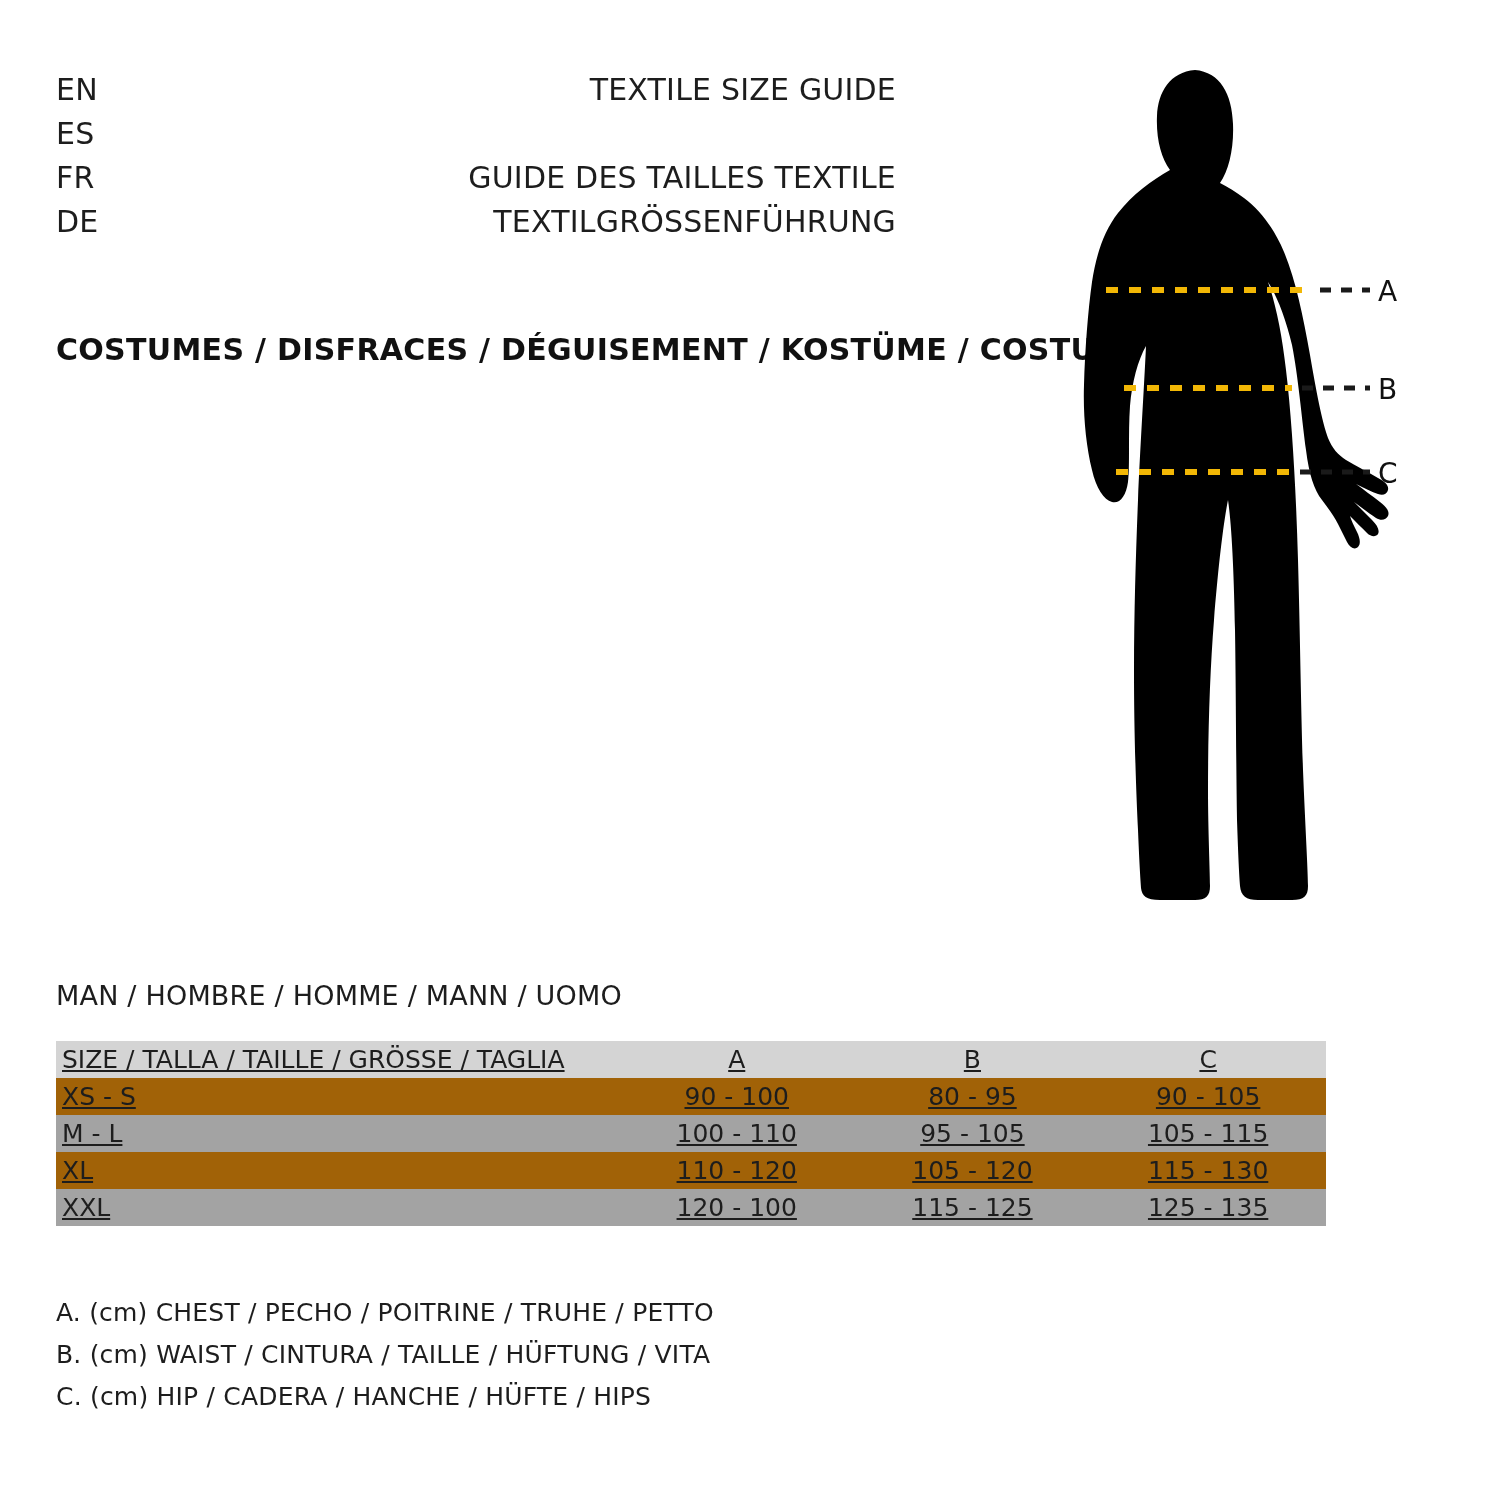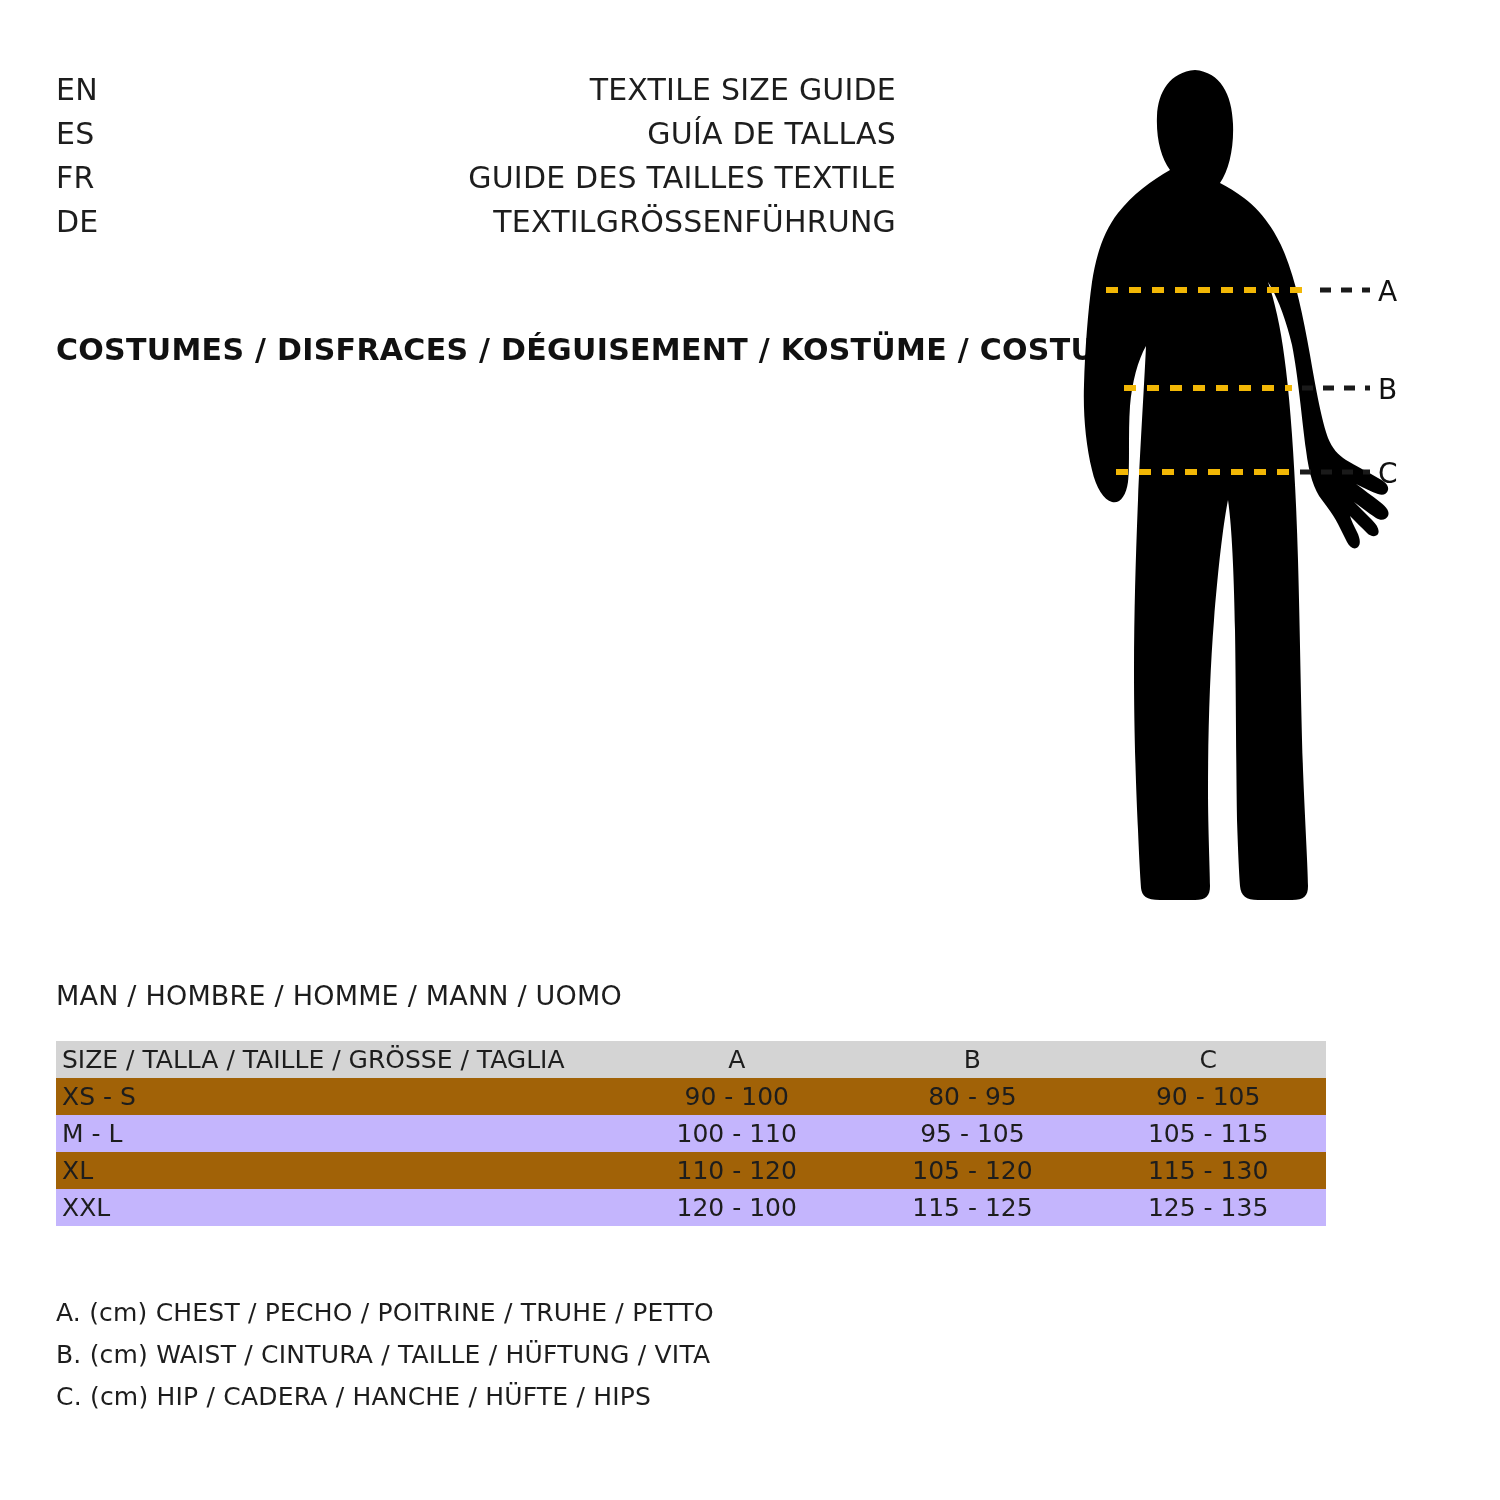--- a/index.html
+++ b/index.html
@@ -81,20 +81,21 @@
     font-size: 27px;
     color: #1d1d1d;
     margin-bottom: 30px;
     letter-spacing: 0.2px;
   }
   table.size-table {
     border-collapse: collapse;
     width: 1270px;
     font-size: 25px;
     color: #1d1d1d;
+    text-decoration: underline;
   }
   table.size-table th,
   table.size-table td {
     padding: 0;
     height: 37px;
     font-weight: normal;
     text-align: center;
     vertical-align: middle;
   }
   table.size-table th.col-size,
@@ -107,21 +108,21 @@
   table.size-table td.col-m {
     width: 237px;
   }
   thead tr {
     background: #d4d4d4;
   }
   tbody tr.row-even {
     background: #a16207;
   }
   tbody tr.row-odd {
-    background: #c4b5fd;
+    background: #a3a3a3;
   }
 
   
   .legend {
     position: absolute;
     left: 56px;
     top: 1290px;
     width: 900px;
     margin-top: 8px;
   }
@@ -135,21 +136,20 @@
 </head>
 <body>
 
 <div class="lang-block">
   <div class="lang-row">
     <span class="lang-code">EN</span>
     <span class="lang-text">TEXTILE SIZE GUIDE</span>
   </div>
   <div class="lang-row">
     <span class="lang-code">ES</span>
-    <span class="lang-text">GUÍA DE TALLAS</span>
   </div>
   <div class="lang-row">
     <span class="lang-code">FR</span>
     <span class="lang-text">GUIDE DES TAILLES TEXTILE</span>
   </div>
   <div class="lang-row">
     <span class="lang-code">DE</span>
     <span class="lang-text">TEXTILGRÖSSENFÜHRUNG</span>
   </div>
 </div>

